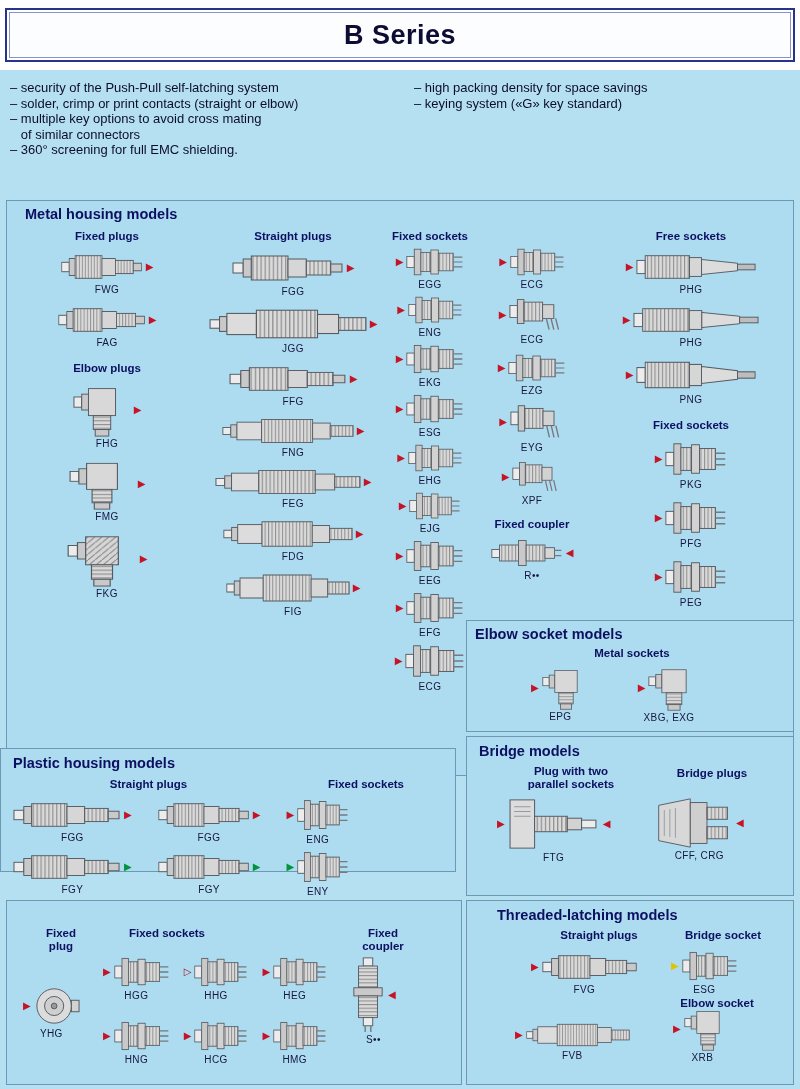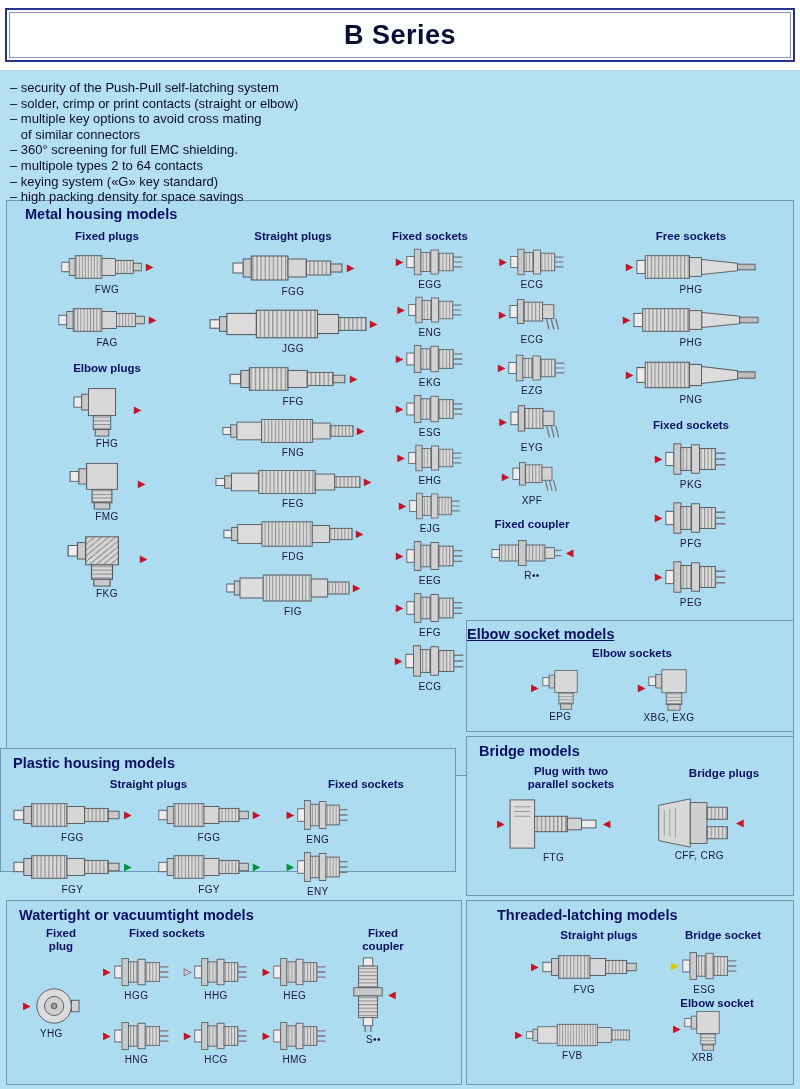--- a/index.html
+++ b/index.html
@@ -16,21 +16,21 @@
     position:absolute; left:5px; top:8px; width:790px; height:54px;
     background:#fbfdfe; border:2px solid #27348b;
     box-shadow: inset 0 0 0 2px #ffffff, inset 0 0 0 3px #8a93c9;
     display:flex; align-items:center; justify-content:center; z-index:3;
   }
   h1 { font-size:27px; font-weight:bold; color:#0d0d33; letter-spacing:0.5px; }
   .intro {
     position:absolute; left:10px; top:80px; width:784px; z-index:2;
     color:#0c0c2e; font-size:13px; line-height:15.6px;
   }
-  .intro .cols { display:flex;flex-direction:column; }
+  .intro .cols { display:flex; }
   .intro .col-l { width:404px; white-space:pre-wrap; }
   .intro .col-r { width:376px; white-space:pre-wrap; }
   .panel {
     position:absolute; background:#addbf0; border:1px solid #6d99b4; z-index:1;
   }
   .panel-heading {
     position:absolute; font-weight:bold; font-size:14.5px; color:#0c1060; white-space:nowrap;
   }
   .subheader {
     position:absolute; font-weight:bold; font-size:11.5px; color:#0c1060;
@@ -53,21 +53,21 @@
 
 <div class="bg"></div>
 
 <div class="header-box">
   <h1>B Series</h1>
 </div>
 
 <div class="intro">
   <div class="cols">
     <div class="col-l" id="intro-left"><div class="feature-line">– security of the Push-Pull self-latching system</div><div class="feature-line">– solder, crimp or print contacts (straight or elbow)</div><div class="feature-line">– multiple key options to avoid cross mating</div><div class="feature-line">   of similar connectors</div><div class="feature-line">– 360° screening for full EMC shielding.</div></div>
-    <div class="col-r" id="intro-right"><div class="feature-line">– multipole types 2 to 64 contacts</div><div class="feature-line">– keying system («G» key standard)</div><div class="feature-line">– high packing density for space savings</div></div>
+    <div class="col-r" id="intro-right"><div class="feature-line">– high packing density for space savings</div><div class="feature-line">– keying system («G» key standard)</div></div>
   </div>
 </div>
 
 <div id="panels">
     <div class="panel" style="left: 6px; top: 200px; width: 788px; height: 576px;">
       <div class="panel-heading" style="left: 18px; top: 5px;">Metal housing models</div>
       <div class="block-col" style="gap: 9px; width: 180px; left: 10px; top: 24px;">
         <div class="col-subheader">Fixed plugs</div>
         <div class="conn-item">
           <div class="conn-row">
@@ -377,22 +377,22 @@
             <span class="arrow" style="color: rgb(196, 20, 37);">▶</span>
             <svg width="62" height="38" viewBox="0 0 70 40" preserveAspectRatio="none">
               <use href="#sym-socket"></use>
             </svg>
           </div>
           <div class="conn-label">PEG</div>
         </div>
       </div>
     </div>
     <div class="panel" style="left: 466px; top: 620px; width: 328px; height: 112px;">
-      <div class="panel-heading" style="left: 0; top: 5px; text-decoration: underline;">Elbow socket models</div>
-      <div class="subheader" style="width: 140px; left: 95px; top: 26px;">Elbow sockets</div>
+      <div class="panel-heading" style="left: 8px; top: 5px;">Elbow socket models</div>
+      <div class="subheader" style="width: 140px; left: 95px; top: 26px;">Metal sockets</div>
       <div class="block-row" style="gap: 48px; left: 64px; top: 44px;">
         <div class="conn-item">
           <div class="conn-row">
             <span class="arrow" style="color: rgb(196, 20, 37);">▶</span>
             <svg width="48" height="44" viewBox="0 0 60 58" preserveAspectRatio="none">
               <use href="#sym-elbow"></use>
             </svg>
           </div>
           <div class="conn-label">EPG</div>
         </div>
@@ -467,21 +467,21 @@
             </svg>
           </div>
           <div class="conn-label">ENY</div>
         </div>
       </div>
     </div>
     <div class="panel" style="left: 466px; top: 736px; width: 328px; height: 160px;">
       <div class="panel-heading" style="left: 12px; top: 6px;">Bridge models</div>
       <div class="subheader" style="width: 118px; left: 45px; top: 28px;">Plug with two
 parallel sockets</div>
-      <div class="subheader" style="width: 110px; left: 202px; top: 30px;">Bridge plugs</div>
+      <div class="subheader" style="width: 110px; left: 190px; top: 30px;">Bridge plugs</div>
       <div class="block-row" style="gap: 6px; left: 30px; top: 60px;">
         <div class="conn-item">
           <div class="conn-row">
             <span class="arrow" style="color: rgb(196, 20, 37);">▶</span>
             <svg width="92" height="54" viewBox="0 0 90 56" preserveAspectRatio="none">
               <use href="#sym-plug-two"></use>
             </svg>
             <span class="arrow" style="color: rgb(196, 20, 37);">◀</span>
           </div>
           <div class="conn-label">FTG</div>
@@ -493,21 +493,20 @@
             <svg width="78" height="52" viewBox="0 0 84 56" preserveAspectRatio="none">
               <use href="#sym-bridge"></use>
             </svg>
             <span class="arrow" style="color: rgb(196, 20, 37);">◀</span>
           </div>
           <div class="conn-label">CFF, CRG</div>
         </div>
       </div>
     </div>
     <div class="panel" style="left: 6px; top: 900px; width: 456px; height: 185px;">
-      <div class="panel-heading" style="left: 12px; top: 6px;">Watertight or vacuumtight models</div>
       <div class="subheader" style="width: 60px; left: 24px; top: 26px;">Fixed
 plug</div>
       <div class="subheader" style="width: 120px; left: 100px; top: 26px;">Fixed sockets</div>
       <div class="subheader" style="width: 72px; left: 340px; top: 26px;">Fixed
 coupler</div>
       <div class="block-row" style="gap: 6px; left: 16px; top: 84px;">
         <div class="conn-item">
           <div class="conn-row">
             <span class="arrow" style="color: rgb(196, 20, 37);">▶</span>
             <svg width="46" height="42" viewBox="0 0 48 44" preserveAspectRatio="none">

